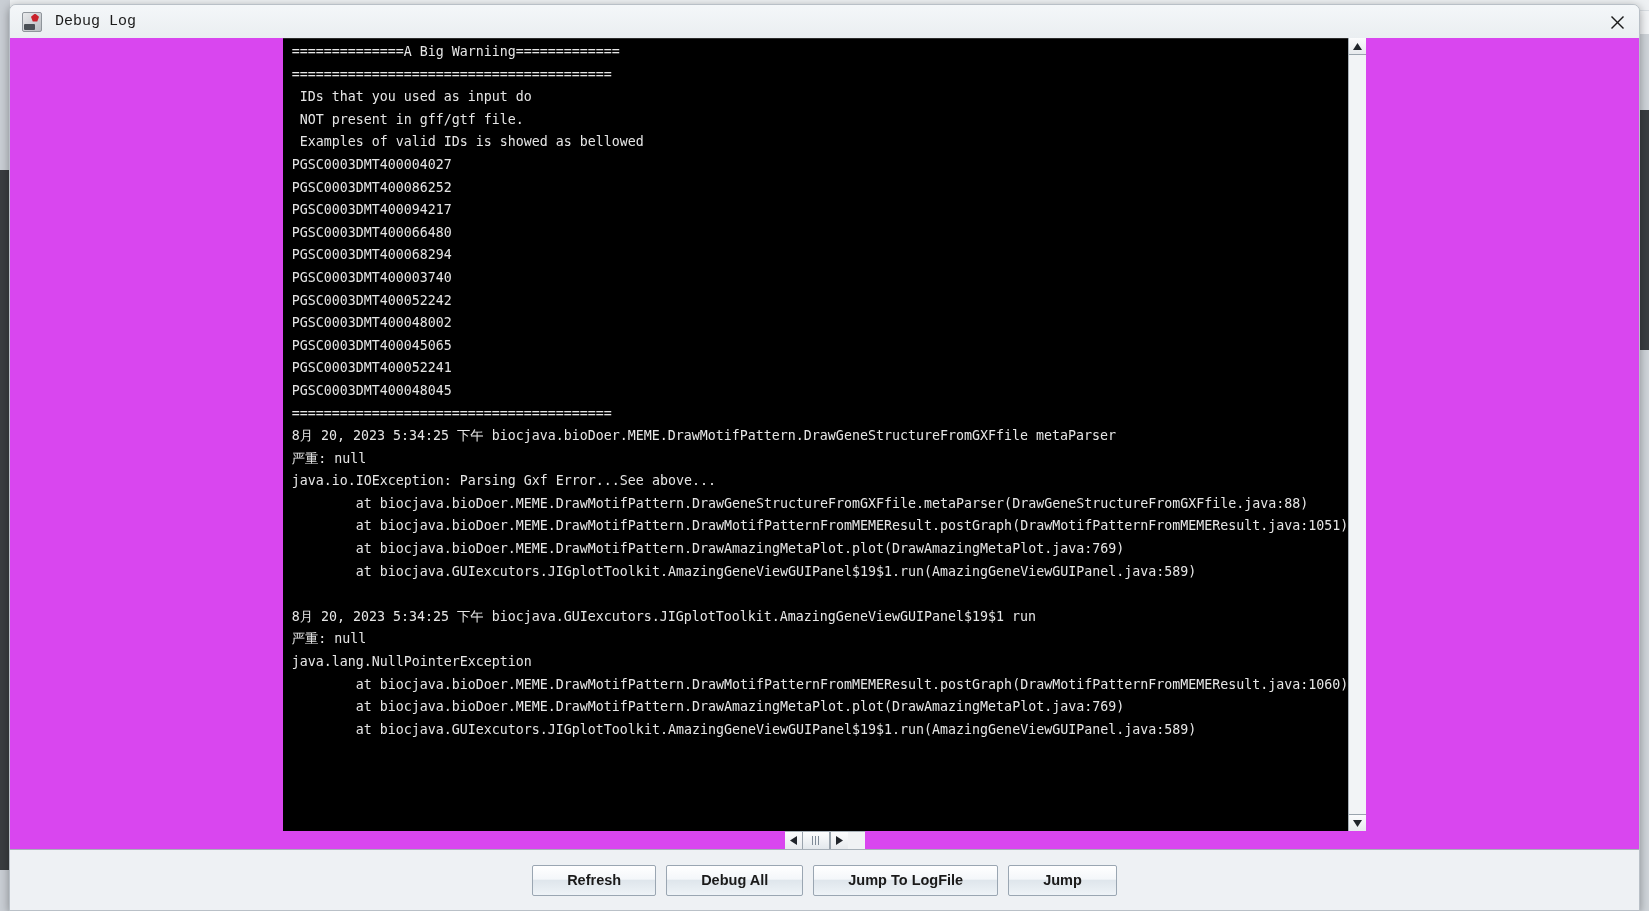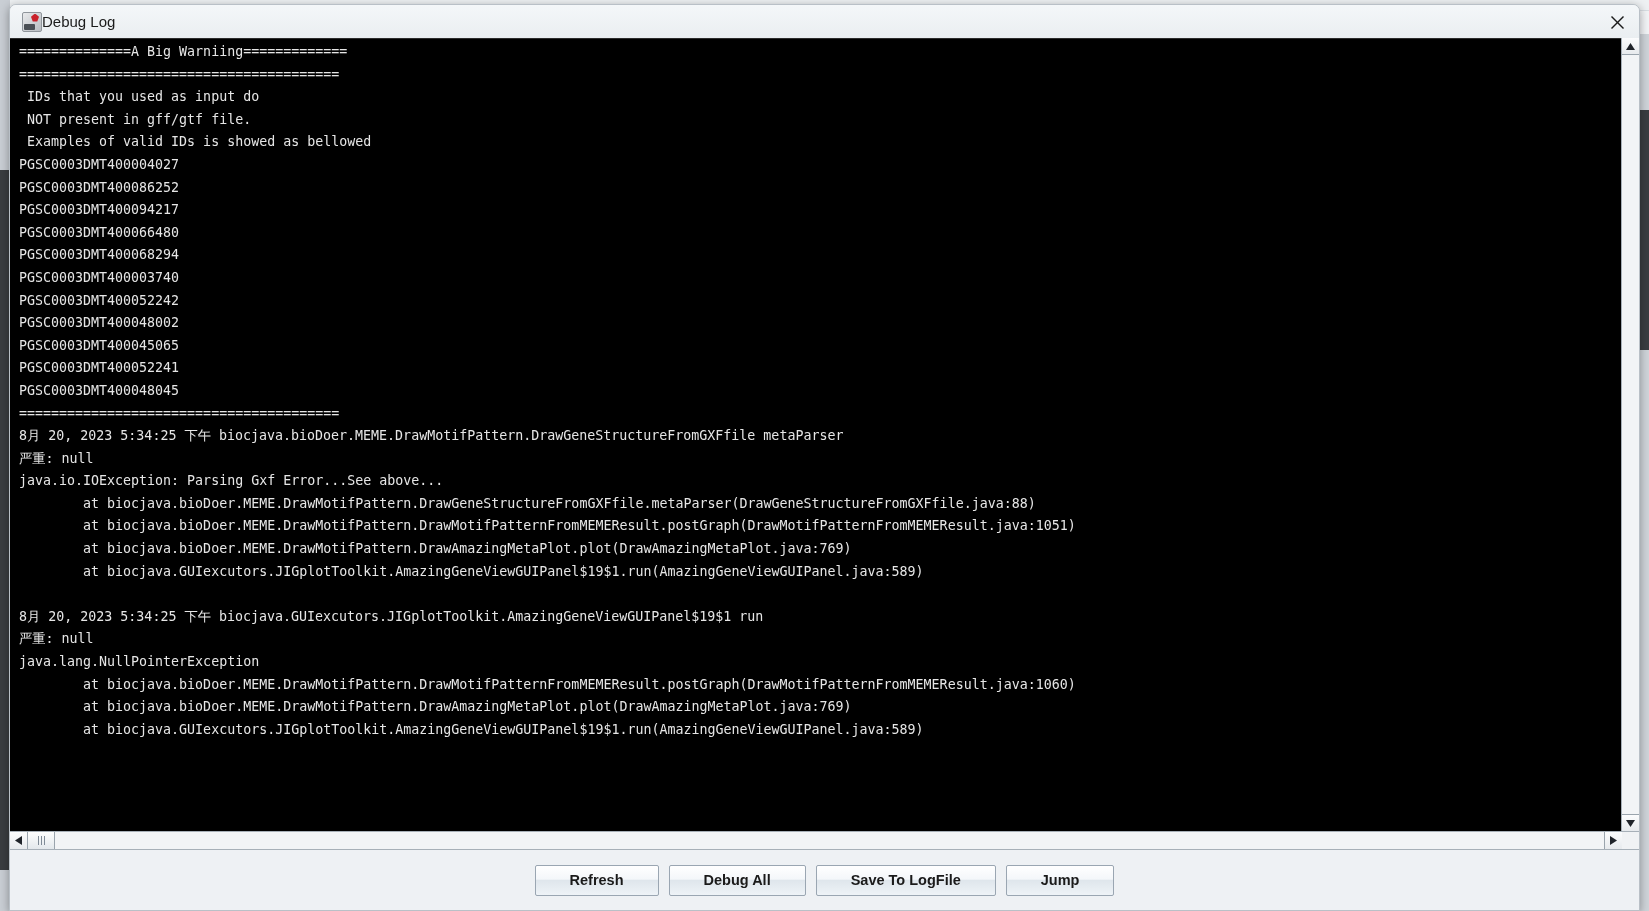--- a/index.html
+++ b/index.html
@@ -97,21 +97,23 @@
   #app-icon .ico-dark {
     position: absolute;
     left: 1px; bottom: 1px;
     width: 11px; height: 6px;
     background: #4a4f55;
     border-radius: 1px;
   }
   #window-title {
     font-size: 15px;
     color: #1b1b1b;
+    margin-left: 13px;
     white-space: nowrap;
+    font-family: Liberation Mono, monospace;
   }
   #close-button {
     position: absolute;
     right: 10px;
     top: 5px;
     width: 24px; height: 24px;
     display: flex;
     align-items: center;
     justify-content: center;
     cursor: pointer;
@@ -119,20 +121,21 @@
   #close-button svg { display:block; }
 
   
   #content-area {
     flex: 1 1 auto;
     position: relative;
     display: flex;
     flex-direction: column;
     background: #d946ef;
     min-height: 0;
+    align-items: center;
   }
   #log-row {
     flex: 1 1 auto;
     display: flex;
     min-height: 0;
   }
   #log-viewport {
     flex: 1 1 auto;
     background: #000000;
     overflow: hidden;
@@ -337,17 +340,17 @@
         </svg>
       </div>
       <div id="hsb-corner"></div>
     </div>
 
   </div>
 
   <div id="button-bar">
     <button class="dialog-button">Refresh</button>
     <button class="dialog-button">Debug All</button>
-    <button class="dialog-button">Save To LogFile</button>
+    <button class="dialog-button">Jump To LogFile</button>
     <button class="dialog-button">Jump</button>
   </div>
 
 </div>
 
 </body></html>

